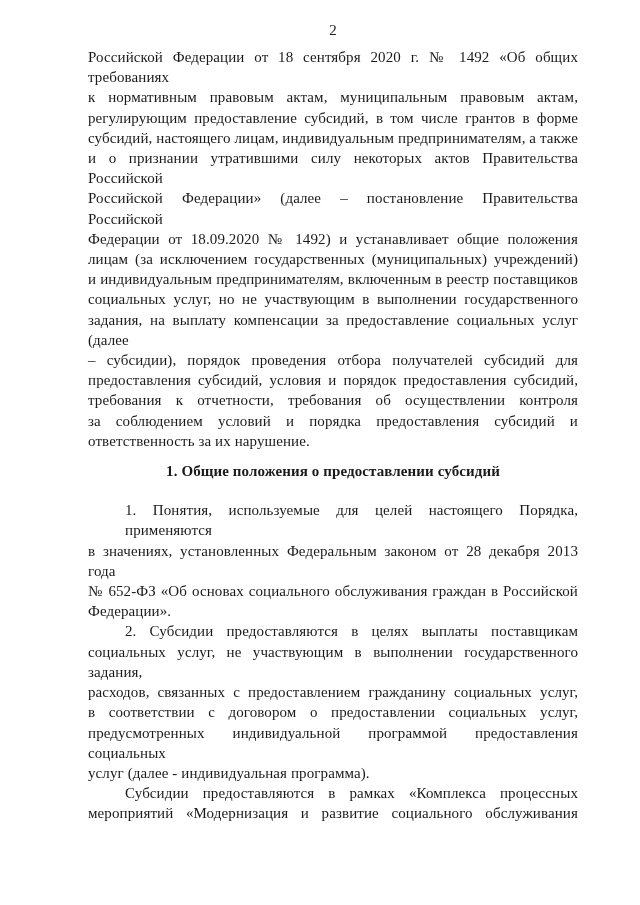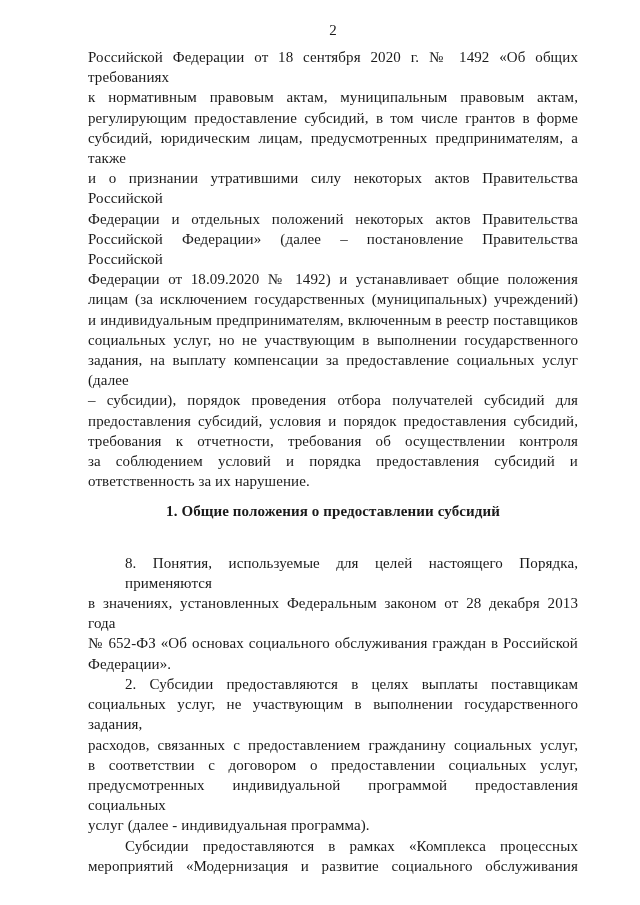--- a/index.html
+++ b/index.html
@@ -45,51 +45,50 @@
   .line.last {
     text-align-last: left;
   }
   .line.indent {
     padding-left: 37px;
   }
   .heading {
     font-weight: bold;
     text-align: center;
     margin-top: 10px;
-    margin-bottom: 31px;
+    margin-bottom: 19px;
   }
 </style>
 </head>
 <body>
 
 <div class="page">
   <div class="page-number">2</div>
   <div class="content" id="content">
       <div class="paragraph">
         <div class="line">Российской Федерации от 18 сентября 2020 г. № 1492 «Об общих требованиях</div>
         <div class="line">к нормативным правовым актам, муниципальным правовым актам,</div>
         <div class="line">регулирующим предоставление субсидий, в том числе грантов в форме</div>
-        <div class="line">субсидий, юридическим лицам, предусмотренных предпринимателям, а также</div>
+        <div class="line">субсидий, настоящего лицам, индивидуальным предпринимателям, а также</div>
         <div class="line">и о признании утратившими силу некоторых актов Правительства Российской</div>
-        <div class="line">Федерации и отдельных положений некоторых актов Правительства</div>
         <div class="line">Российской Федерации» (далее – постановление Правительства Российской</div>
         <div class="line">Федерации от 18.09.2020 № 1492) и устанавливает общие положения</div>
         <div class="line">лицам (за исключением государственных (муниципальных) учреждений)</div>
         <div class="line">и индивидуальным предпринимателям, включенным в реестр поставщиков</div>
         <div class="line">социальных услуг, но не участвующим в выполнении государственного</div>
         <div class="line">задания, на выплату компенсации за предоставление социальных услуг (далее</div>
         <div class="line">– субсидии), порядок проведения отбора получателей субсидий для</div>
         <div class="line">предоставления субсидий, условия и порядок предоставления субсидий,</div>
         <div class="line">требования к отчетности, требования об осуществлении контроля</div>
         <div class="line">за соблюдением условий и порядка предоставления субсидий и</div>
         <div class="line last">ответственность за их нарушение.</div>
       </div>
       <div class="heading">1. Общие положения о предоставлении субсидий</div>
       <div class="paragraph">
-        <div class="line indent">8. Понятия, используемые для целей настоящего Порядка, применяются</div>
+        <div class="line indent">1. Понятия, используемые для целей настоящего Порядка, применяются</div>
         <div class="line">в значениях, установленных Федеральным законом от 28 декабря 2013 года</div>
         <div class="line">№ 652-ФЗ «Об основах социального обслуживания граждан в Российской</div>
         <div class="line last">Федерации».</div>
       </div>
       <div class="paragraph">
         <div class="line indent">2. Субсидии предоставляются в целях выплаты поставщикам</div>
         <div class="line">социальных услуг, не участвующим в выполнении государственного задания,</div>
         <div class="line">расходов, связанных с предоставлением гражданину социальных услуг,</div>
         <div class="line">в соответствии с договором о предоставлении социальных услуг,</div>
         <div class="line">предусмотренных индивидуальной программой предоставления социальных</div>

